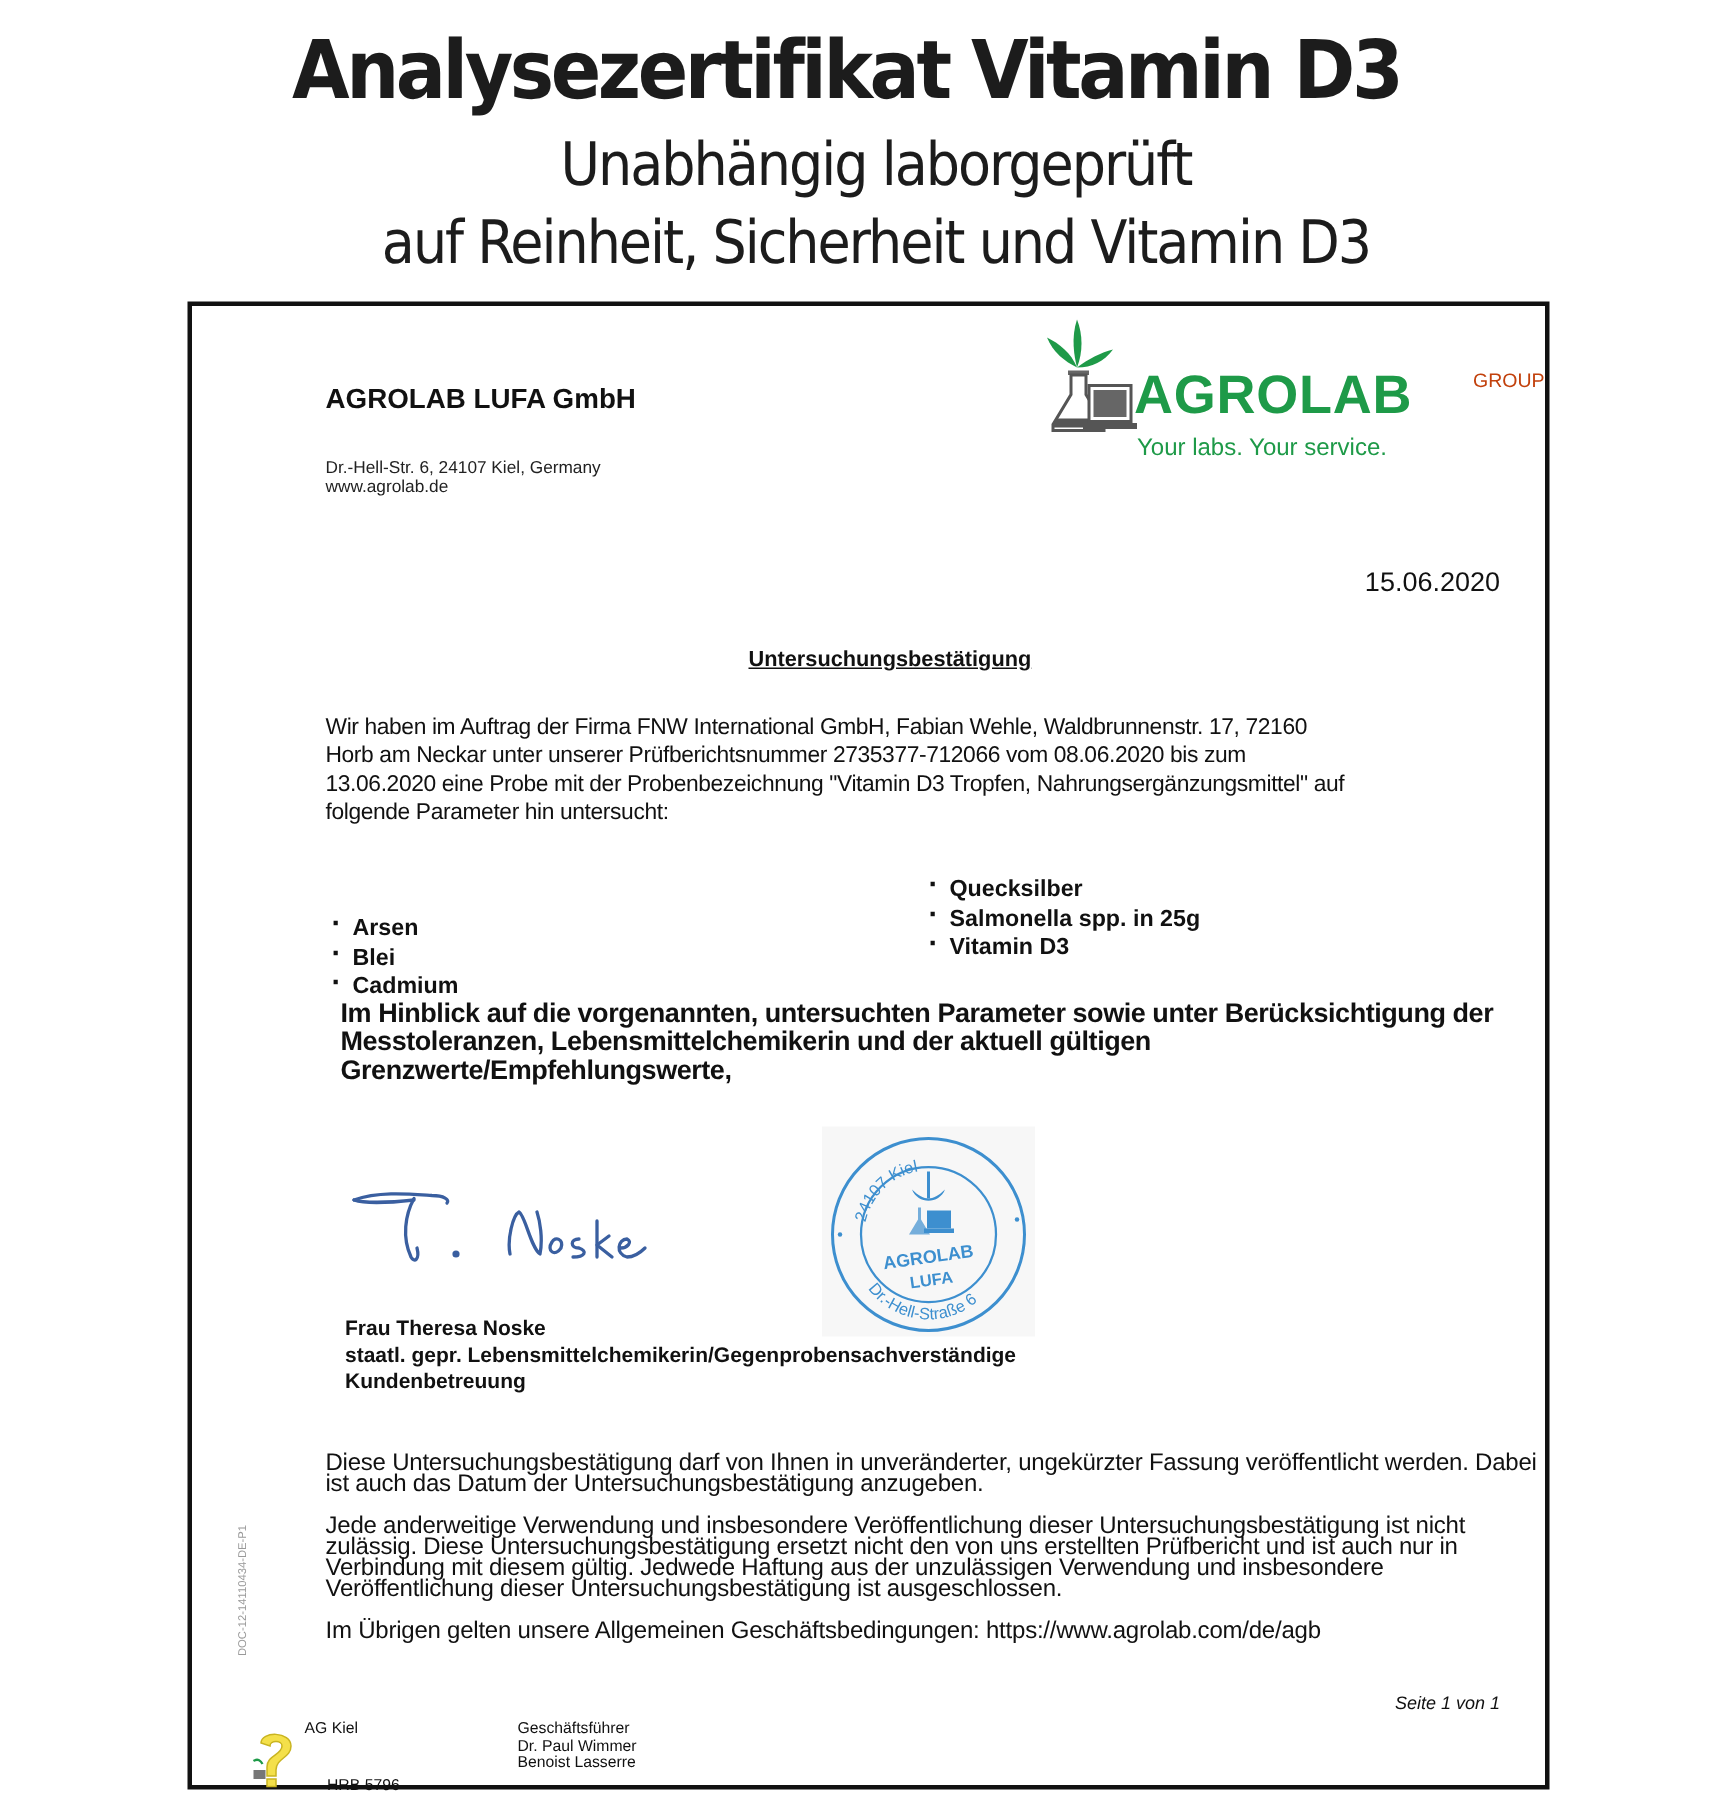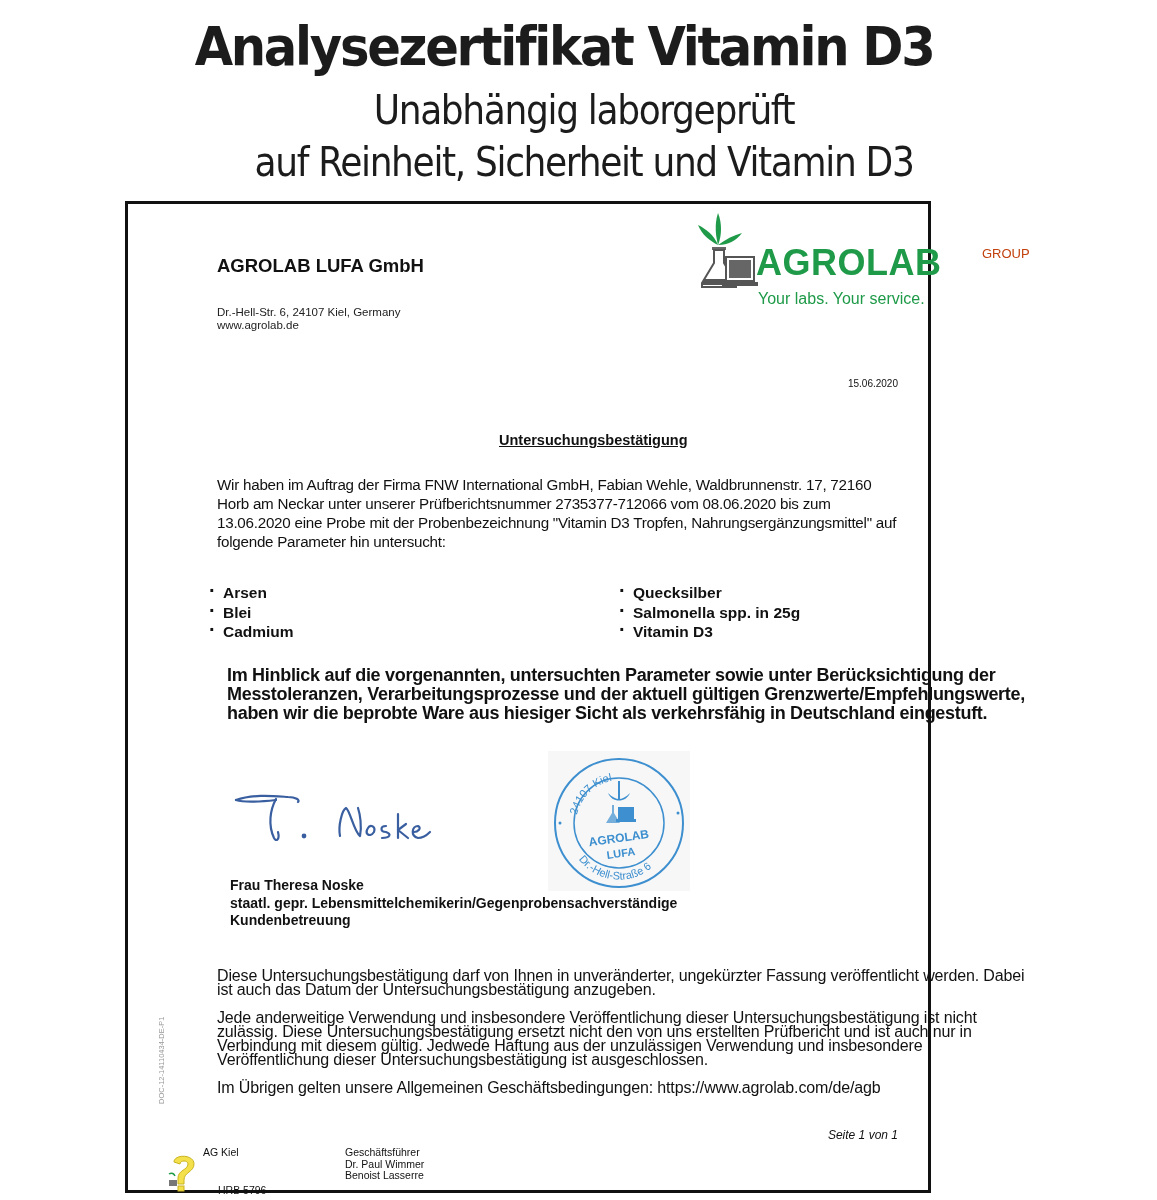--- a/index.html
+++ b/index.html
@@ -15,40 +15,40 @@
   .hero-sub {
     position: absolute; left: 0; width: 1168px; text-align: center;
     font-family: "DejaVu Sans", sans-serif; font-size: 40px; color: #1c1c1c;
     letter-spacing: -1.5px; line-height: 50px;
     transform: scaleX(0.9); transform-origin: 584px 0;
   }
   .hero-sub.l1 { top: 85px; }
   .hero-sub.l2 { top: 137px; }
 
   .doc-frame {
-    position: absolute; left: 125px; top: 201px; width: 806px; height: 992px;
+    position: absolute; left: 125px; top: 201px; width: 908px; height: 992px;
     border: 3px solid #111; border-bottom-width: 3px; background: #fff;
   }
   .abs { position: absolute; }
 
   .company-name { left: 89px; top: 51px; font-size: 18.5px; font-weight: bold; color: #111; }
   .company-addr { left: 89px; top: 102px; font-size: 11.5px; line-height: 13px; color: #222; }
 
   .logo { left: 568px; top: 1px; width: 320px; height: 110px; }
   .logo-word { left: 628px; top: 38px; font-size: 36px; font-weight: bold; color: #1e9a48; letter-spacing: 0.5px; }
   .logo-group { left: 854px; top: 42px; font-size: 13px; color: #c2410c; }
   .logo-tag { left: 630px; top: 86px; font-size: 16px; color: #1e9a48; }
 
-  .doc-date { right: 30px; top: 174px; font-size: 10px; }
+  .doc-date { right: 30px; top: 174px; font-size: 18px; }
   .doc-heading { left: 371px; top: 228px; font-size: 14.5px; font-weight: bold; text-decoration: underline; }
 
   .intro { left: 89px; top: 271px; width: 805px; font-size: 15.2px; line-height: 19px; letter-spacing: -0.25px; }
 
   .params { top: 379px; font-size: 15.5px; font-weight: bold; line-height: 19.5px; }
-  .params.left { left: 81px; }
+  .params.left { left: 93px; margin-top: 26px; }
   .params.right { left: 491px; }
   .params .item::before { content: "\00B7"; font-weight: bold; display: inline-block; width: 14px; text-align: left; font-size: 20px; line-height: 10px; vertical-align: 1px; }
 
   .conclusion { left: 99px; top: 462px; width: 800px; font-size: 18px; font-weight: bold; line-height: 19px; letter-spacing: -0.3px; }
 
   .signature { left: 100px; top: 576px; width: 240px; height: 70px; }
   .stamp { left: 420px; top: 547px; width: 142px; height: 140px; background: #f7f7f7; }
 
   .signer { left: 102px; top: 673px; font-size: 14px; font-weight: bold; line-height: 17.5px; }
 
@@ -114,22 +114,21 @@
     <div class="item">Cadmium</div>
   </div>
   <div class="abs params right">
     <div class="item">Quecksilber</div>
     <div class="item">Salmonella spp. in 25g</div>
     <div class="item">Vitamin D3</div>
   </div>
 
   <div class="abs conclusion">
     <div>Im Hinblick auf die vorgenannten, untersuchten Parameter sowie unter Berücksichtigung der</div>
-    <div>Messtoleranzen, Verarbeitungsprozesse und der aktuell gültigen Grenzwerte/Empfehlungswerte,</div>
-    <div>haben wir die beprobte Ware aus hiesiger Sicht als verkehrsfähig in Deutschland eingestuft.</div>
+    <div>Messtoleranzen, Lebensmittelchemikerin und der aktuell gültigen Grenzwerte/Empfehlungswerte,</div>
   </div>
 
   <svg class="abs signature" viewBox="0 0 240 70">
     <g fill="none" stroke="#3a5fa0" stroke-width="2.2" stroke-linecap="round" stroke-linejoin="round">
       <path d="M8 20 C25 14, 45 16, 60 17 C68 17, 72 20, 70 22"></path>
       <path d="M8 20 C14 22, 30 22, 48 20"></path>
       <path d="M48 19 C42 30, 40 45, 46 58 C48 62, 52 60, 50 52"></path>
       <circle cx="76" cy="56" r="1.3" fill="#3a5fa0"></circle>
       <path d="M112 56 C110 46, 114 30, 118 28 C122 30, 126 52, 132 56 C134 46, 132 34, 130 28"></path>
       <path d="M140 48 C136 54, 142 58, 146 52 C148 46, 142 44, 140 48Z"></path>

